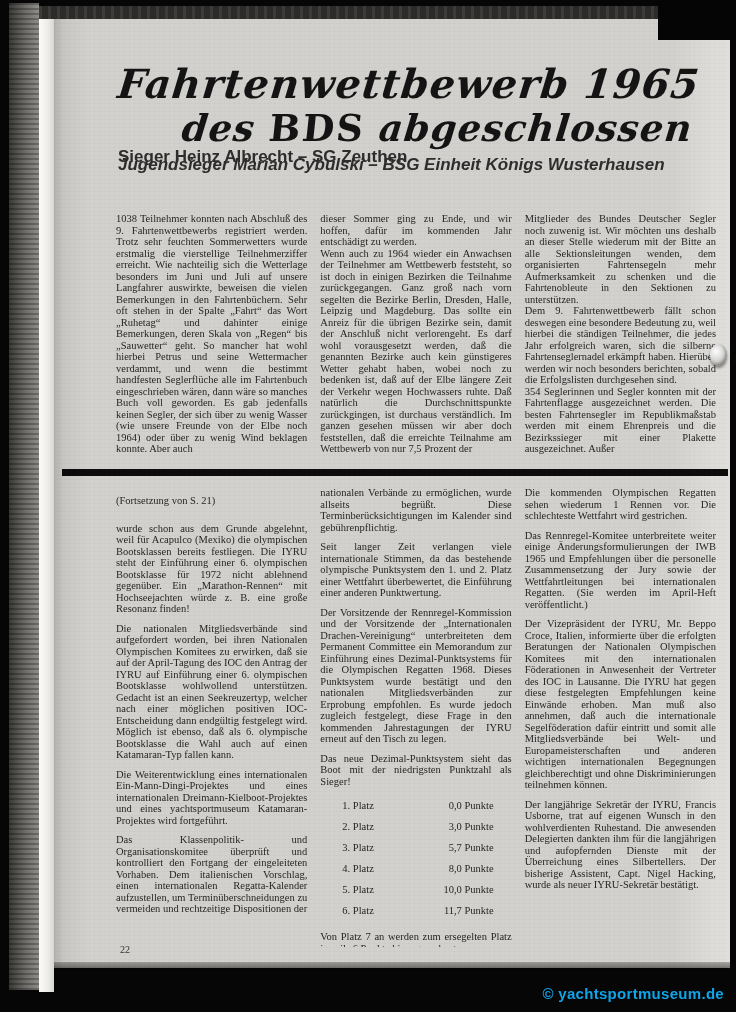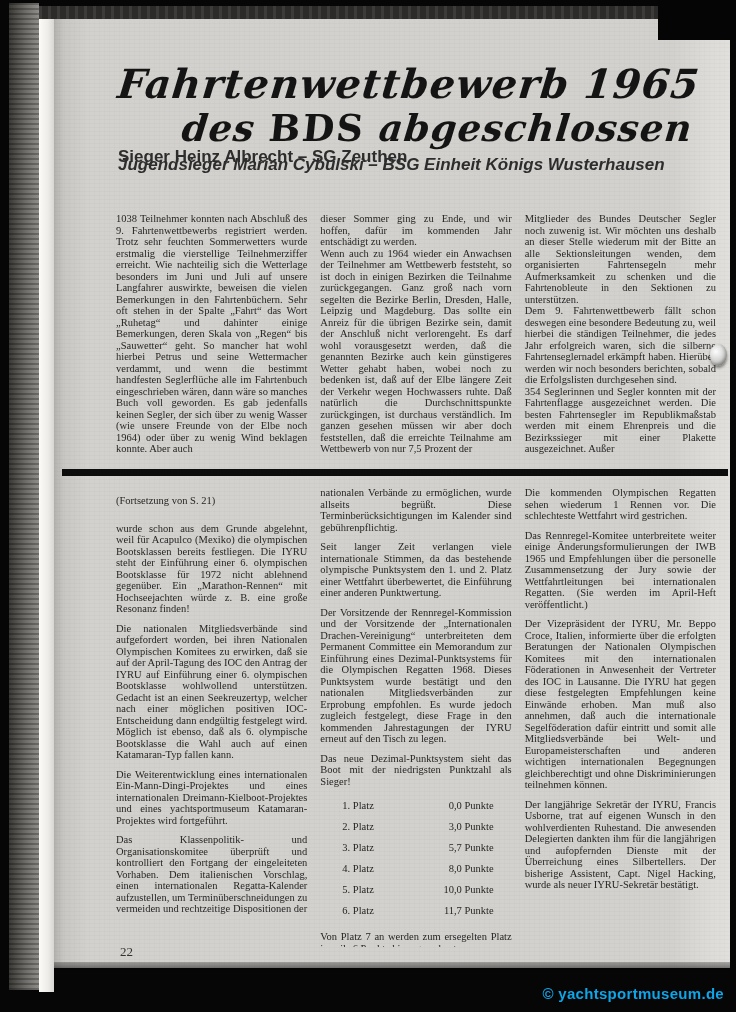--- a/index.html
+++ b/index.html
@@ -47,21 +47,21 @@
   .col{flex:1 1 0;min-width:0;text-align:justify;font-size:10.5px;line-height:11.5px;
        color:#262626;hyphens:auto;}
   .col p{margin:0;}
   .cols-bottom .col p{margin:0 0 8px;}
   .cont-note{margin:8px 0 16px !important;}
   .divider{position:absolute;left:8px;top:461px;width:666px;height:7px;background:#0c0c0c;}
   
   .pt-table{margin:2px 0 10px;}
   .pt-row{display:flex;padding:0 18px 0 22px;line-height:21px;}
   .pt-points{margin-left:auto;}
-  .pagenum{position:absolute;left:66px;top:936px;font-size:13px;color:#333;}
+  .pagenum{position:absolute;left:66px;top:936px;font-size:10px;color:#333;}
   
   .watermark{position:absolute;right:12px;bottom:10px;font-family:"Liberation Sans",sans-serif;
         font-weight:bold;font-size:15px;color:#0ea5e9;letter-spacing:.3px;}
 </style>
 </head>
 <body>
 
 <div class="scene">
   <div class="gutter"></div>
   <div class="edge-white"></div>

